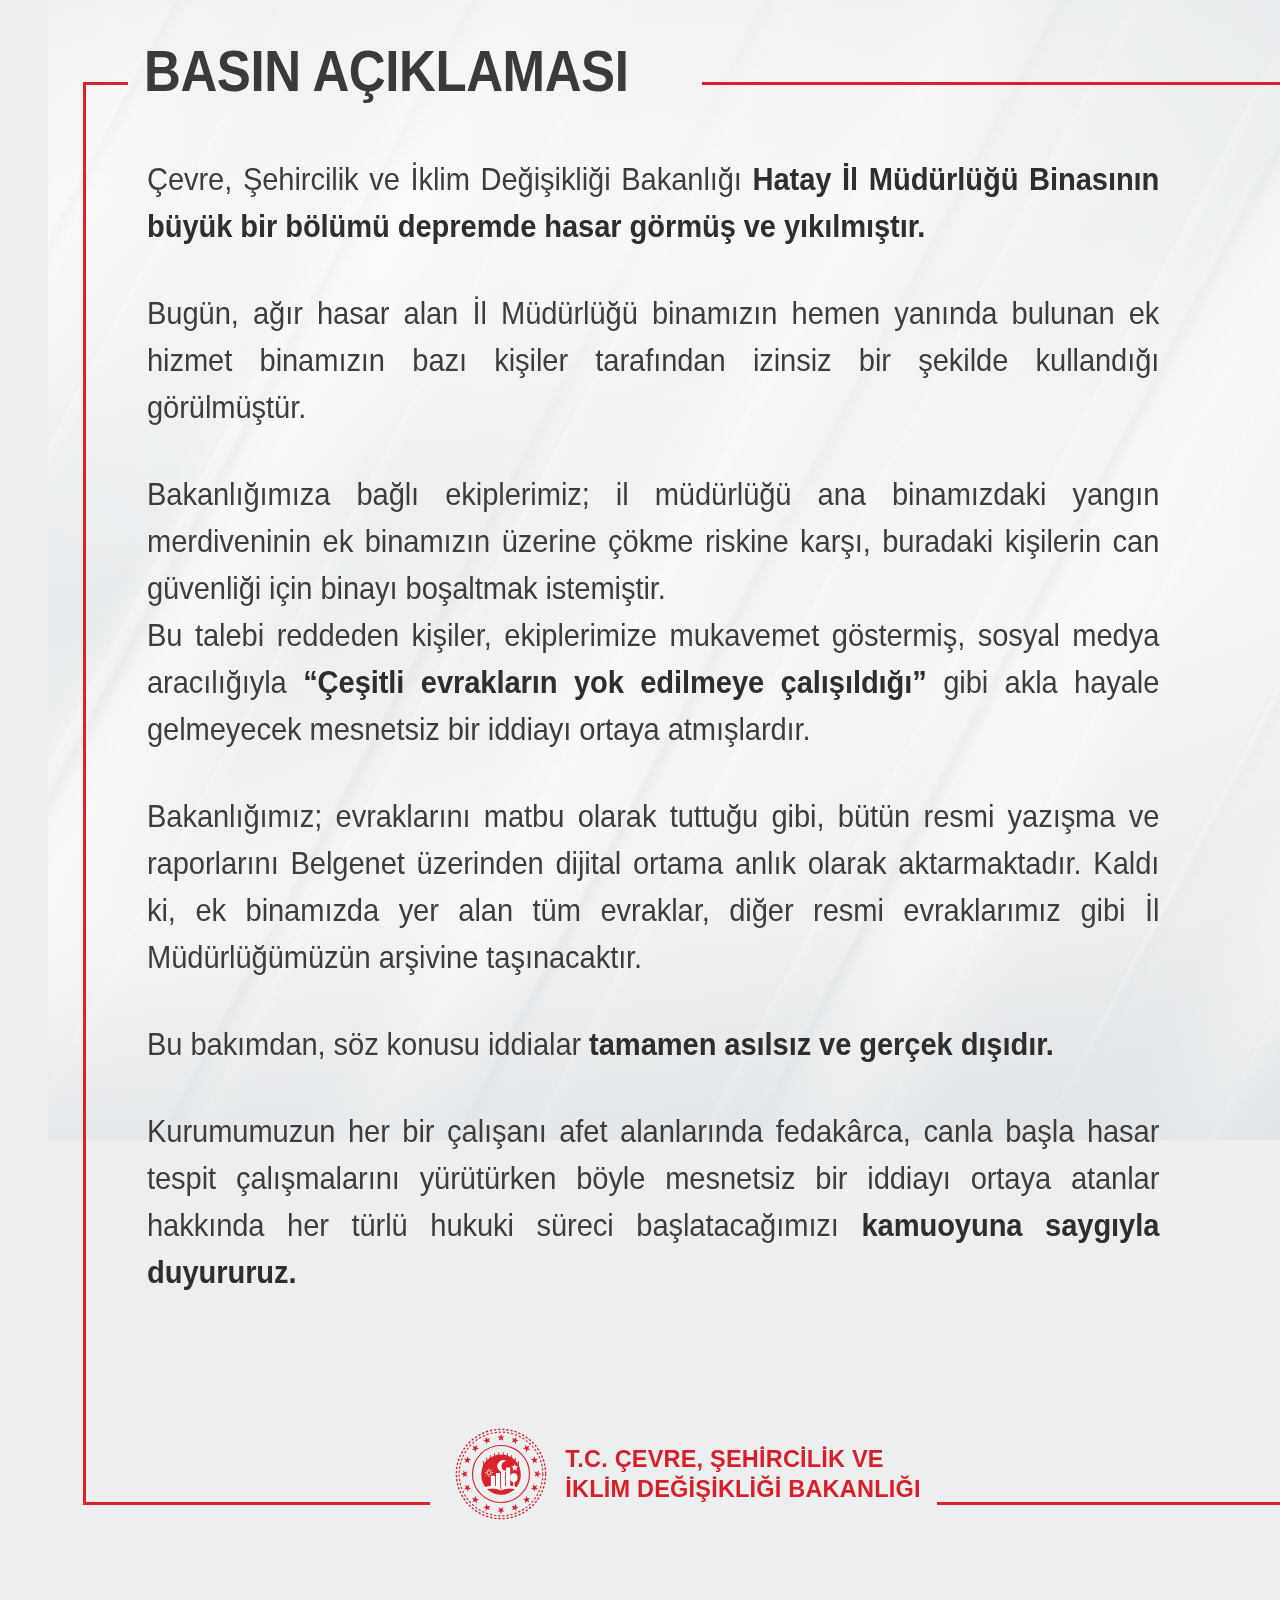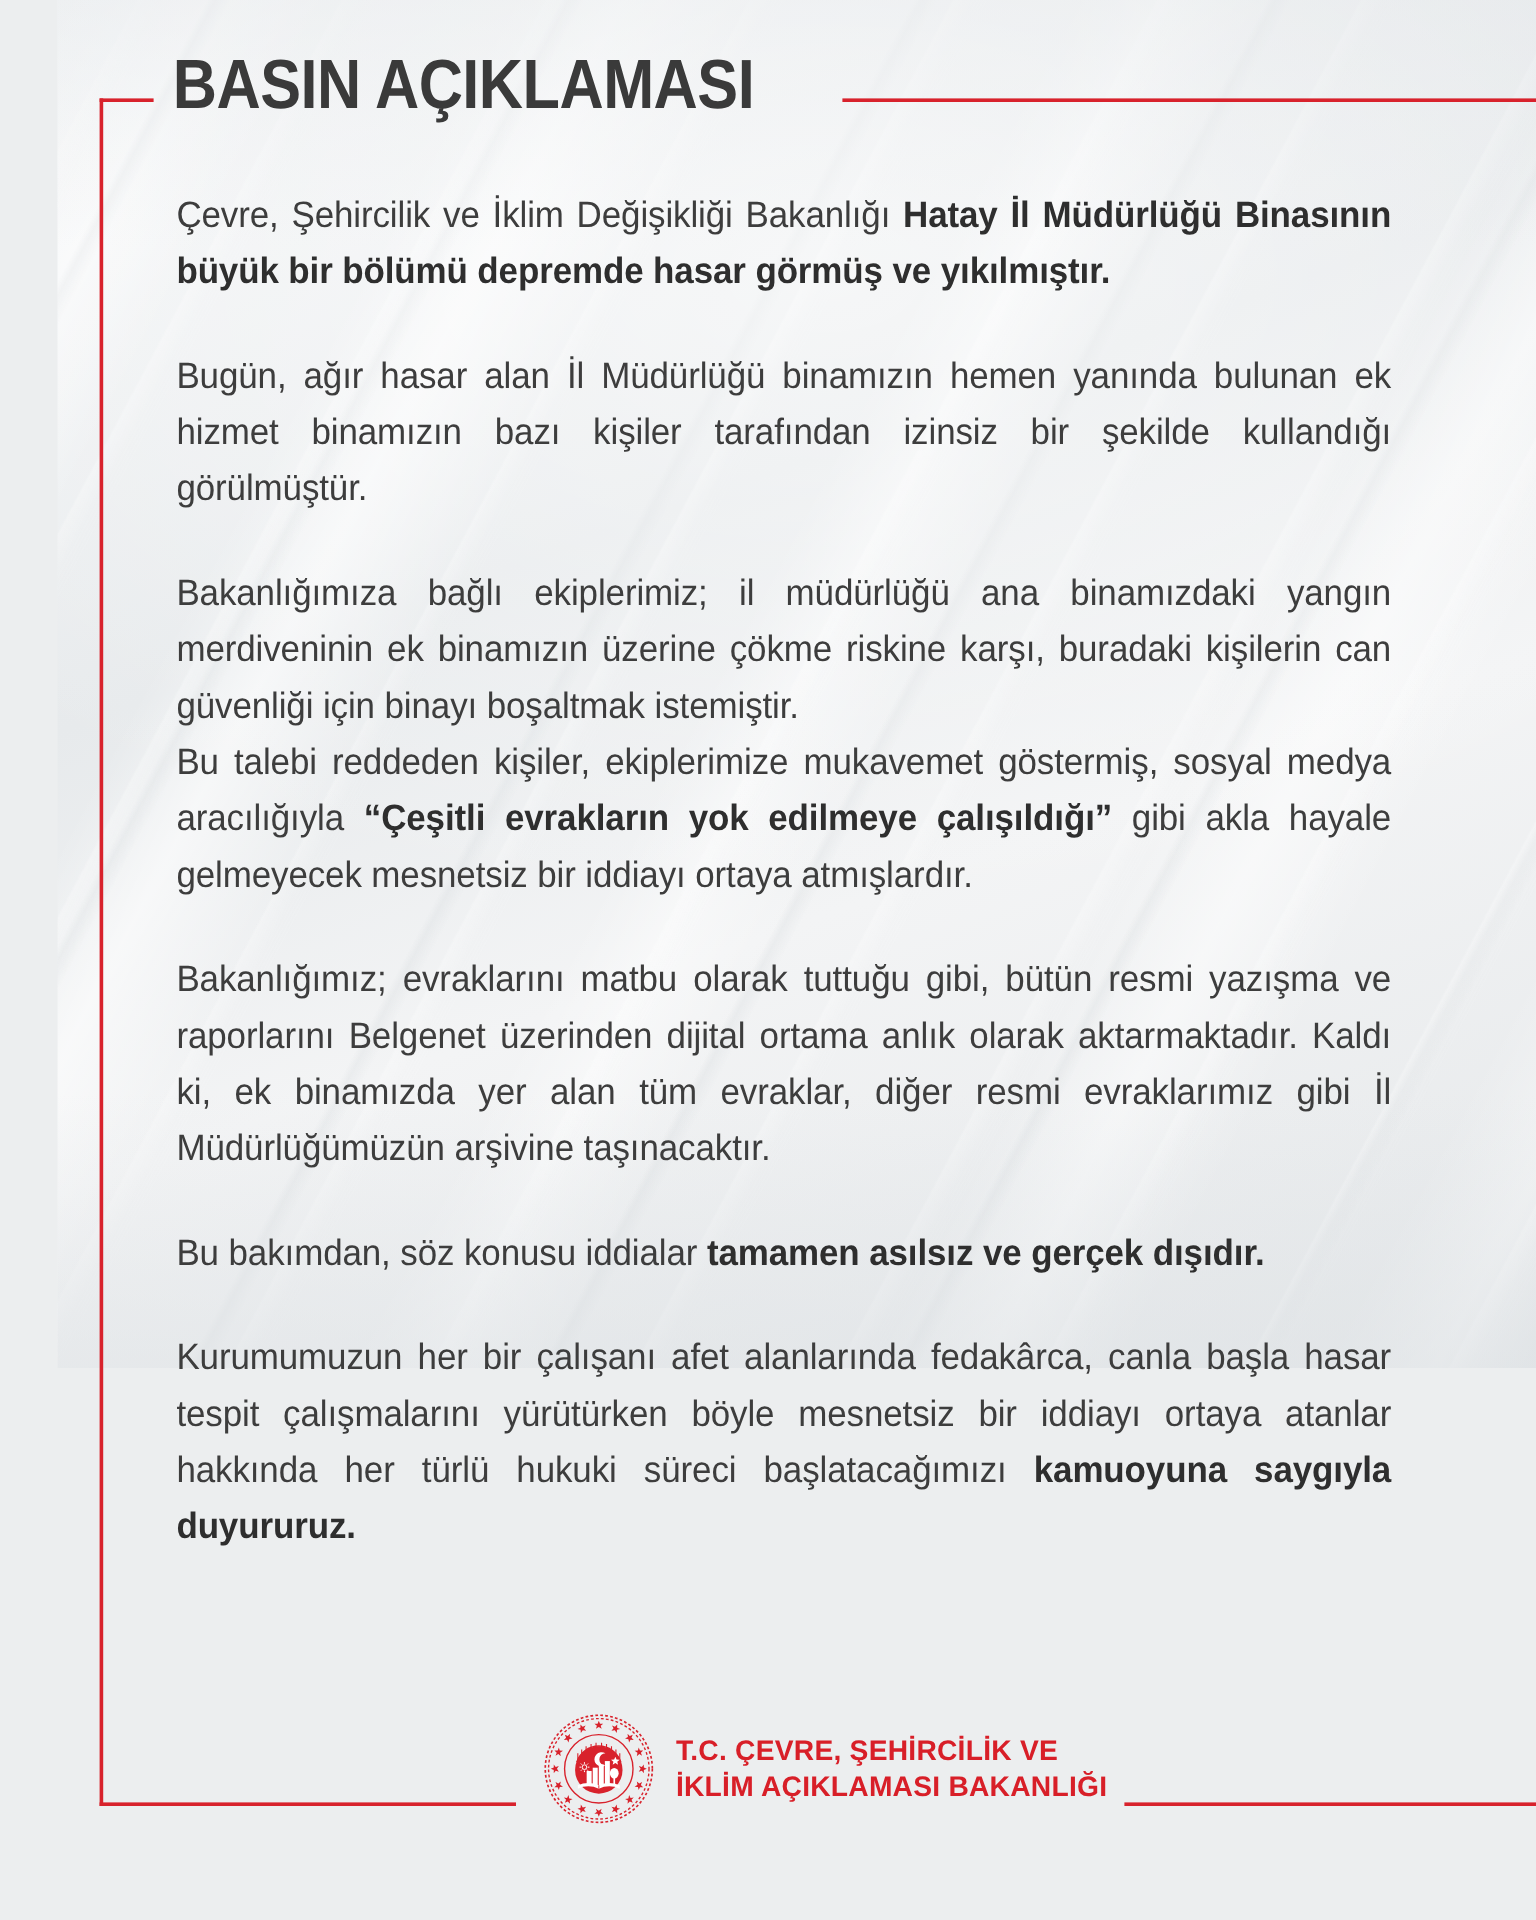--- a/index.html
+++ b/index.html
@@ -299,18 +299,18 @@
       </g>
 
       <g>
         <path d="M62,130 C74,124 88,124 100,130 C112,124 126,124 138,130 L138,136 C126,130 112,130 100,136 C88,130 74,130 62,136 Z" fill="#ffffff"></path>
         <line x1="100" y1="130" x2="100" y2="136" stroke="#d8222c" stroke-width="1.6"></line>
       </g>
     </svg>
 
     <div class="ministry-name">
       <div>T.C. ÇEVRE, ŞEHİRCİLİK VE</div>
-      <div>İKLİM AÇIKLAMASI BAKANLIĞI</div>
+      <div>İKLİM DEĞİŞİKLİĞİ BAKANLIĞI</div>
     </div>
 
   </div>
 
 </div>
 
 </body></html>

